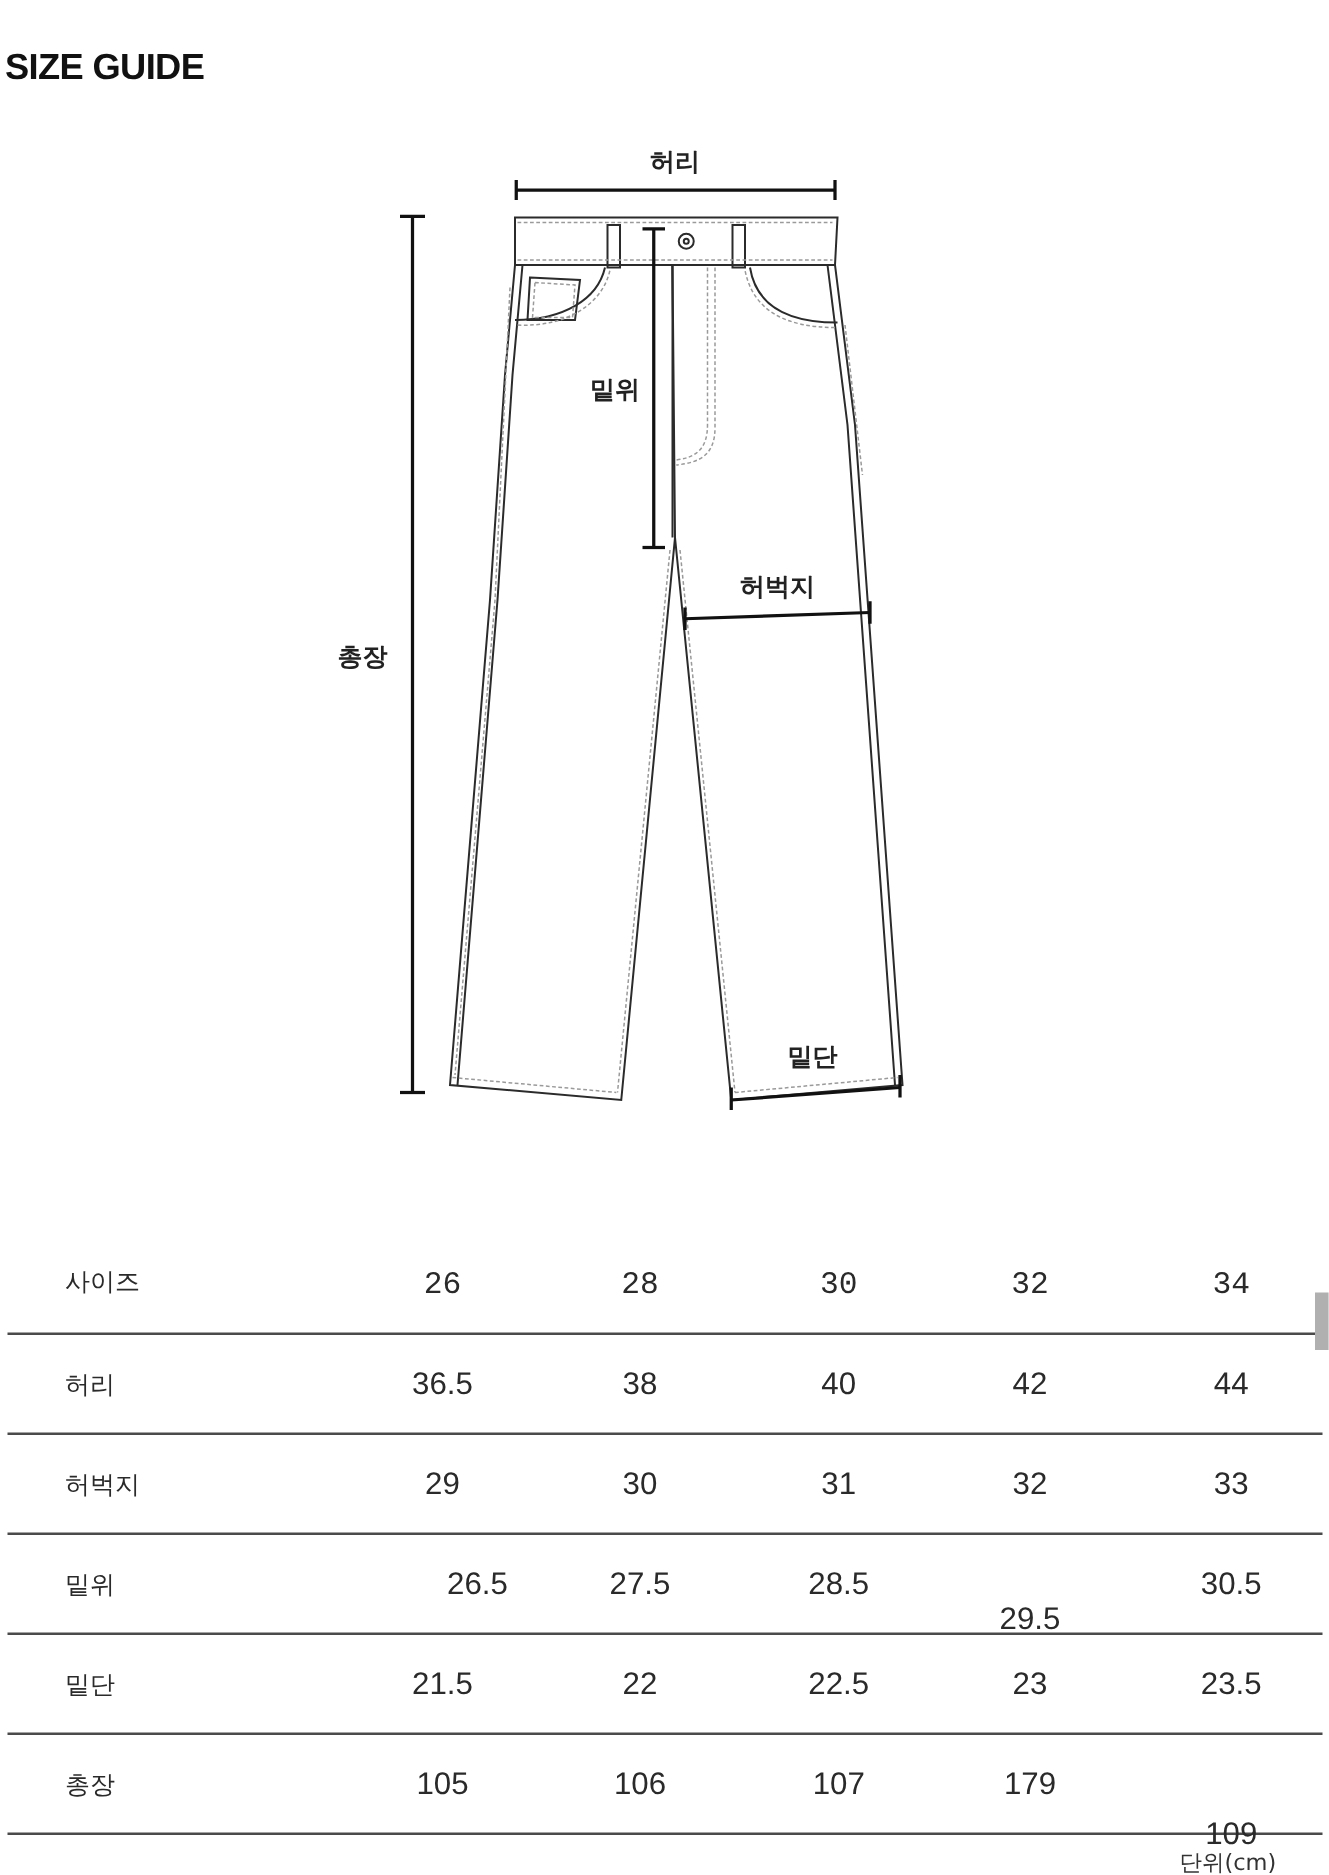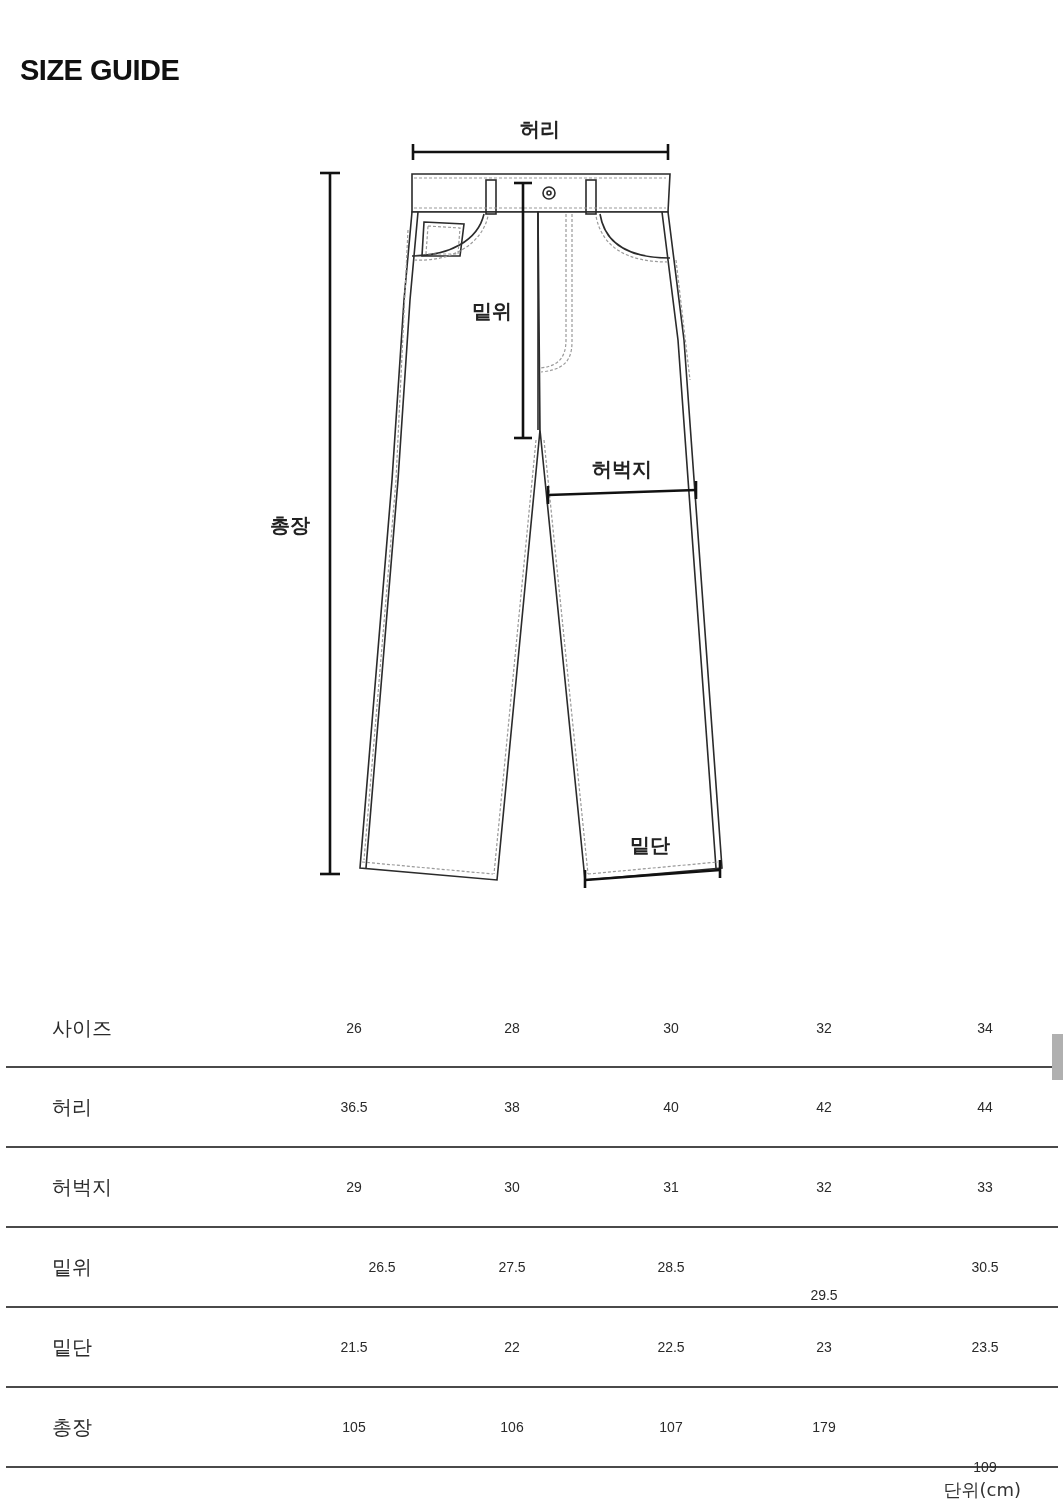--- a/index.html
+++ b/index.html
@@ -1,30 +1,30 @@
 <!DOCTYPE html>
 <html><head>
 <meta charset="utf-8">
 <style>
   html, body { margin:0; padding:0; background:#ffffff; }
   body { width:1063px; height:1500px; position:relative; overflow:hidden;
          font-family:"Liberation Sans", "DejaVu Sans", sans-serif; color:#222; }
   .title { position:absolute; left:4px; top:38px; font-size:29px; font-weight:bold;
-           color:#111; letter-spacing:-0.5px; margin:16px; }
+           color:#111; letter-spacing:-0.5px; margin:0; }
   .diagram { position:absolute; left:0; top:100px; width:1063px; height:800px; }
   .label { position:absolute; font-family:"DejaVu Sans", sans-serif; font-size:20px;
            font-weight:bold; color:#222; white-space:nowrap; }
   .table { position:absolute; left:6px; top:990px; width:1052px; }
   .row { position:relative; height:78px; border-bottom:2px solid #4a4a4a; }
-  .row .cell { position:absolute; top:0; height:78px; line-height:78px; font-size:14px;
+  .row .cell { position:absolute; top:0; height:78px; line-height:78px; font-size:25px;
                color:#2a2a2a; transform:translateX(-50%); white-space:nowrap; }
   .row .head { position:absolute; left:46px; top:0; height:78px; line-height:78px;
                font-family:"DejaVu Sans", sans-serif; font-size:20px; color:#2a2a2a; }
   .row.first { height:76px; }
-  .row.first .cell, .row.first .head { line-height:76px; height:76px; }
+  .row.first .cell, .row.first .head { line-height:76px; height:76px;font-family:Liberation Mono, monospace; }
   .unit { position:absolute; right:42px; top:1478px; font-family:"DejaVu Sans", sans-serif;
           font-size:18px; color:#333; }
   .scroll-thumb { position:absolute; left:1052px; top:1034px; width:11px; height:46px;
                   background:#b0b0b0; }
 </style>
 </head>
 <body>
 
 <h1 class="title">SIZE GUIDE</h1>
 

